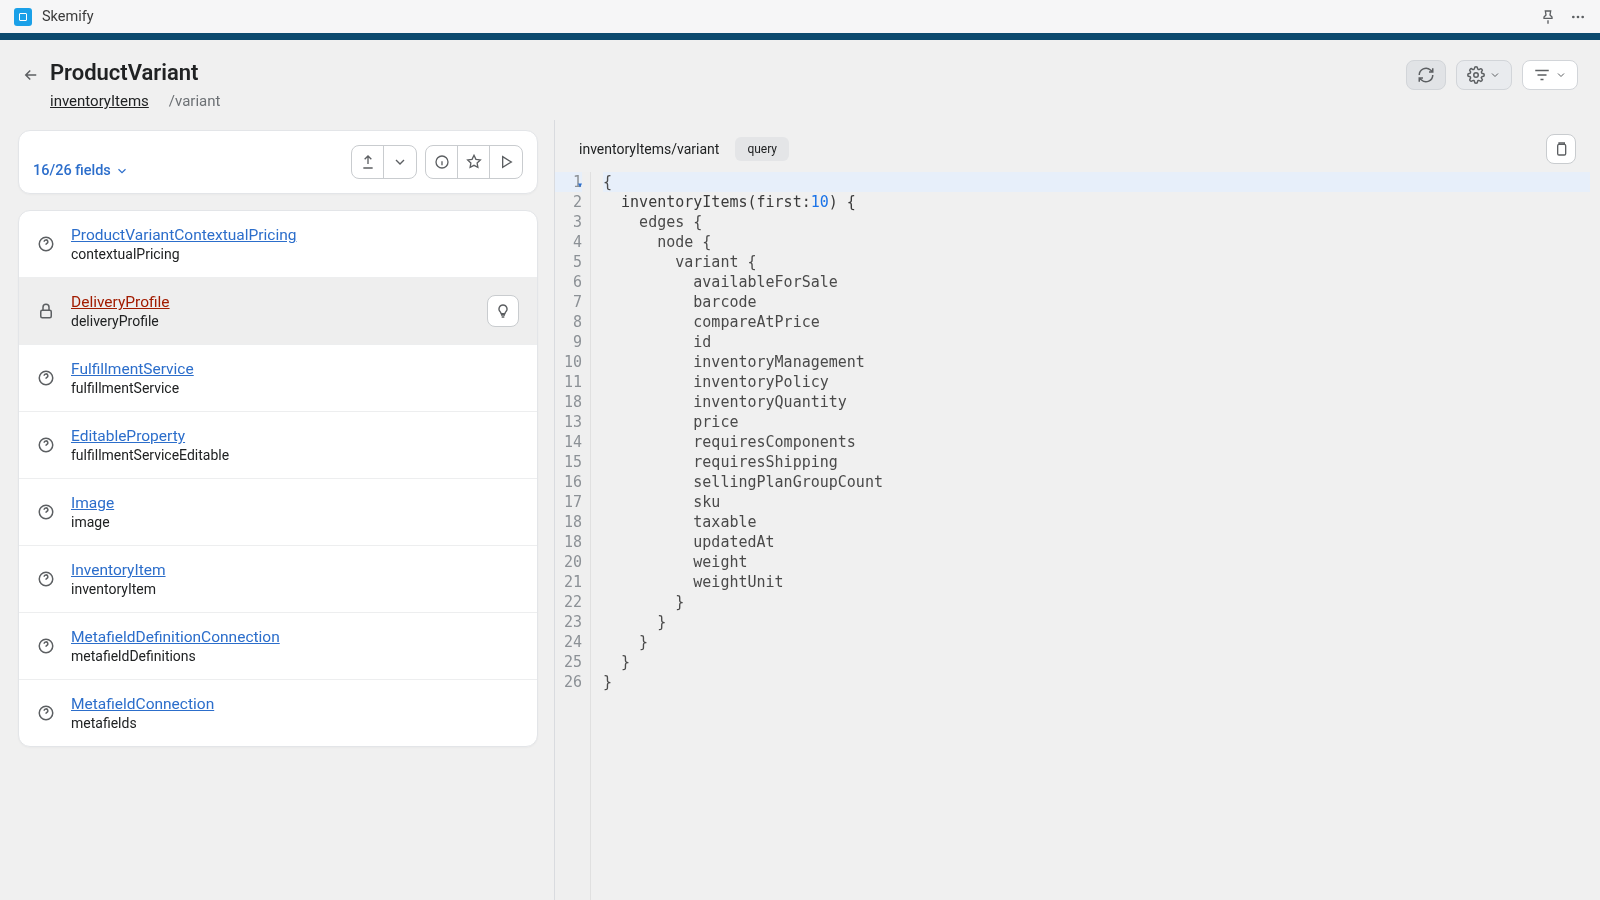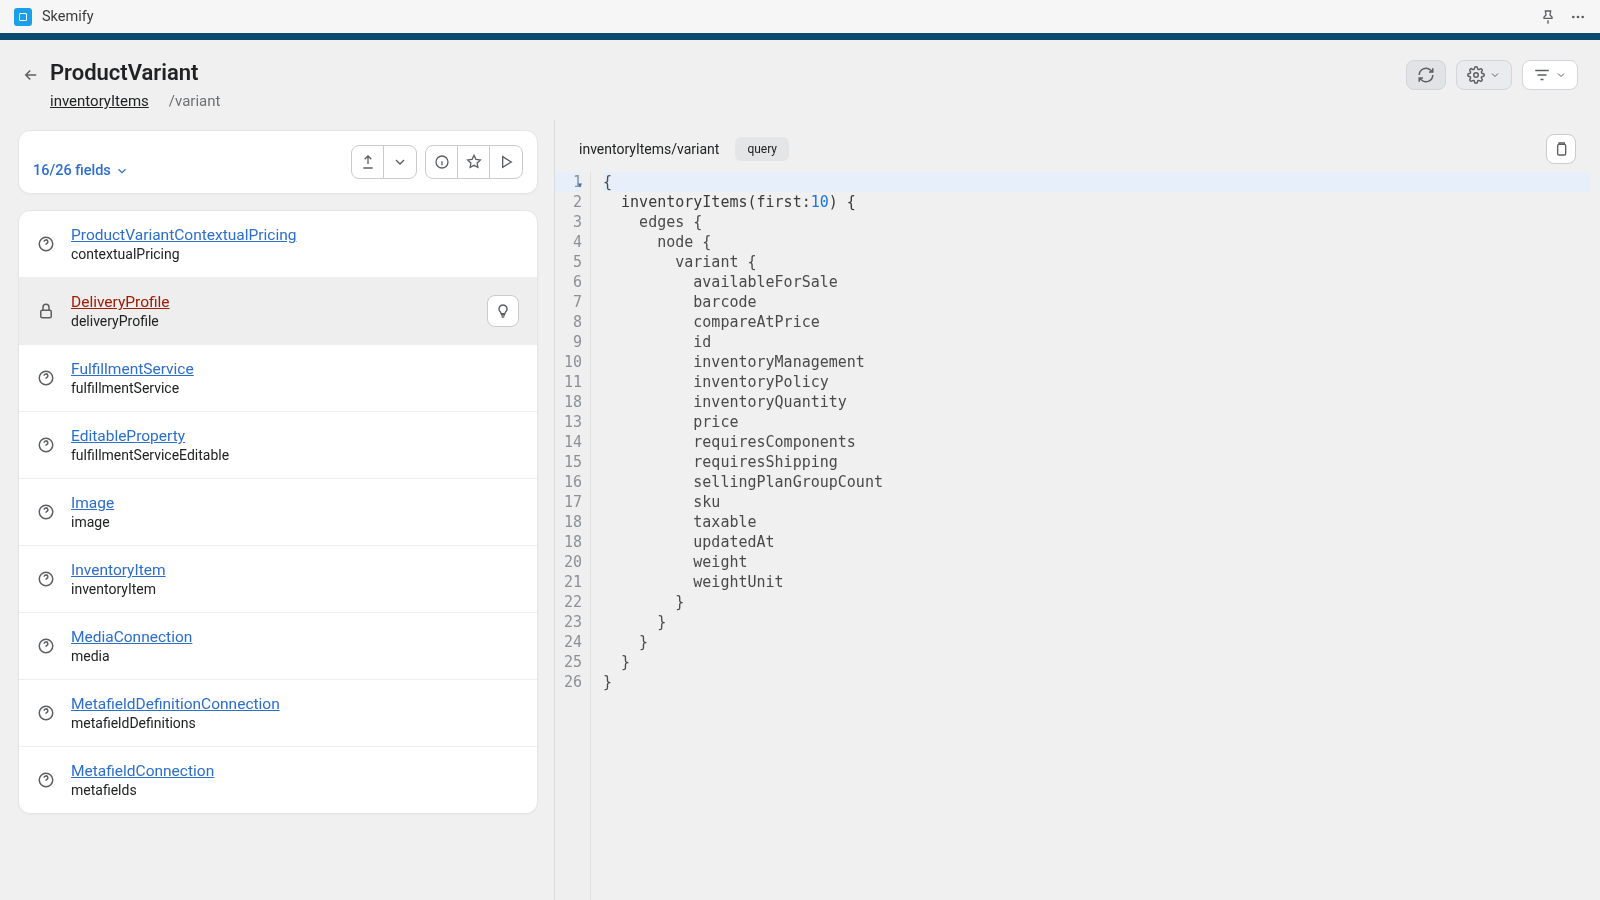--- a/index.html
+++ b/index.html
@@ -306,30 +306,20 @@
           </div>
         </div>
         <div class="list-item">
           <span class="list-icon"><svg viewBox="0 0 24 24" fill="none" stroke="currentColor" stroke-width="2">
               <circle cx="12" cy="12" r="9"></circle>
               <path d="M9.5 9a2.5 2.5 0 1 1 3.5 2.3c-.8.4-1 1-1 1.7M12 17h.01"></path>
             </svg></span>
           <div class="list-text">
             <span class="type-name">InventoryItem</span>
             <span class="field-name">inventoryItem</span>
-          </div>
-        </div>
-        <div class="list-item">
-          <span class="list-icon"><svg viewBox="0 0 24 24" fill="none" stroke="currentColor" stroke-width="2">
-              <circle cx="12" cy="12" r="9"></circle>
-              <path d="M9.5 9a2.5 2.5 0 1 1 3.5 2.3c-.8.4-1 1-1 1.7M12 17h.01"></path>
-            </svg></span>
-          <div class="list-text">
-            <span class="type-name">MediaConnection</span>
-            <span class="field-name">media</span>
           </div>
         </div>
         <div class="list-item">
           <span class="list-icon"><svg viewBox="0 0 24 24" fill="none" stroke="currentColor" stroke-width="2">
               <circle cx="12" cy="12" r="9"></circle>
               <path d="M9.5 9a2.5 2.5 0 1 1 3.5 2.3c-.8.4-1 1-1 1.7M12 17h.01"></path>
             </svg></span>
           <div class="list-text">
             <span class="type-name">MetafieldDefinitionConnection</span>
             <span class="field-name">metafieldDefinitions</span>

